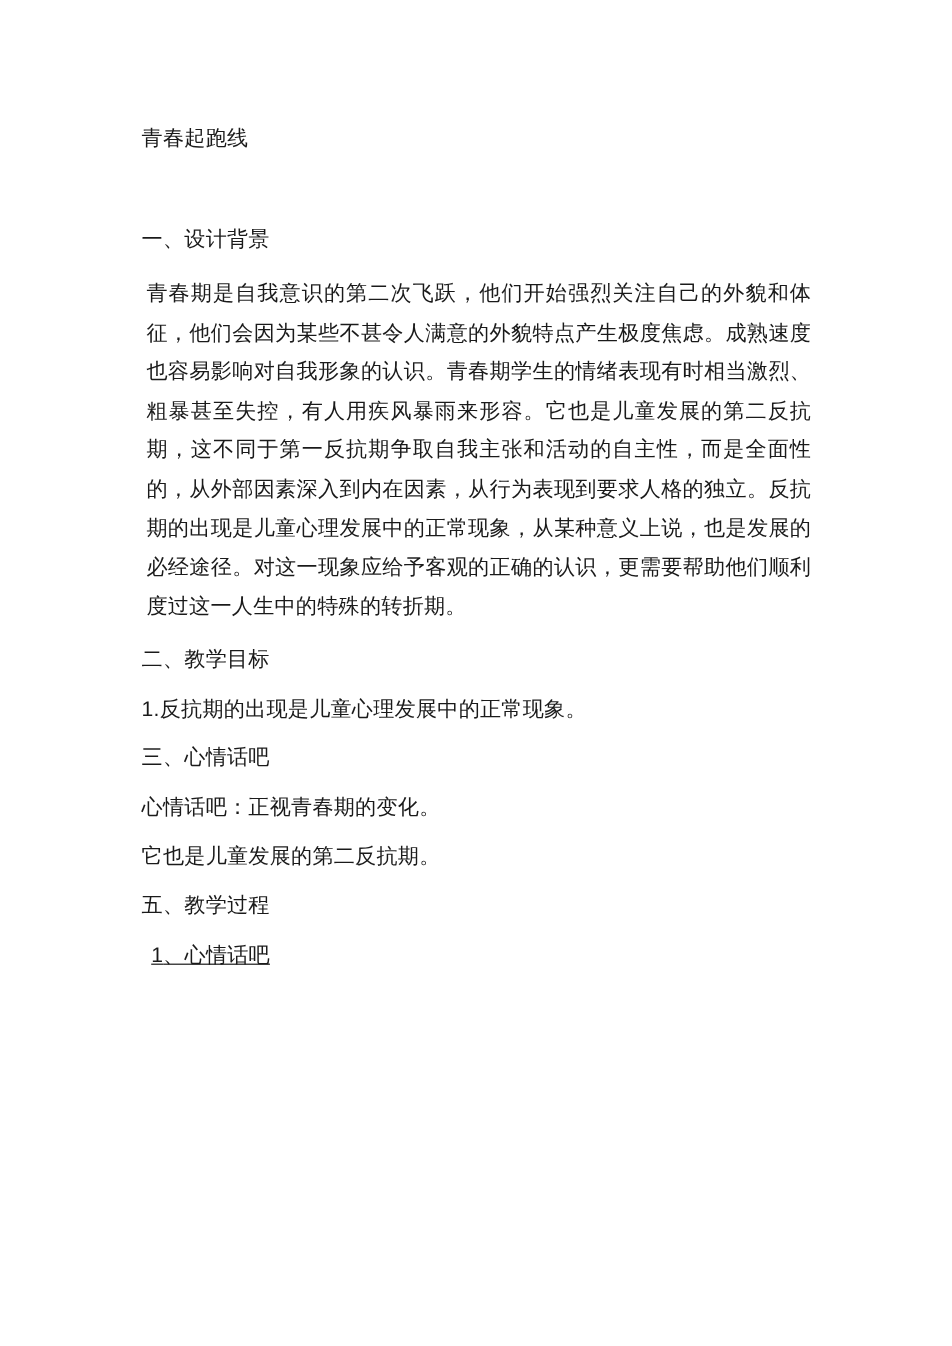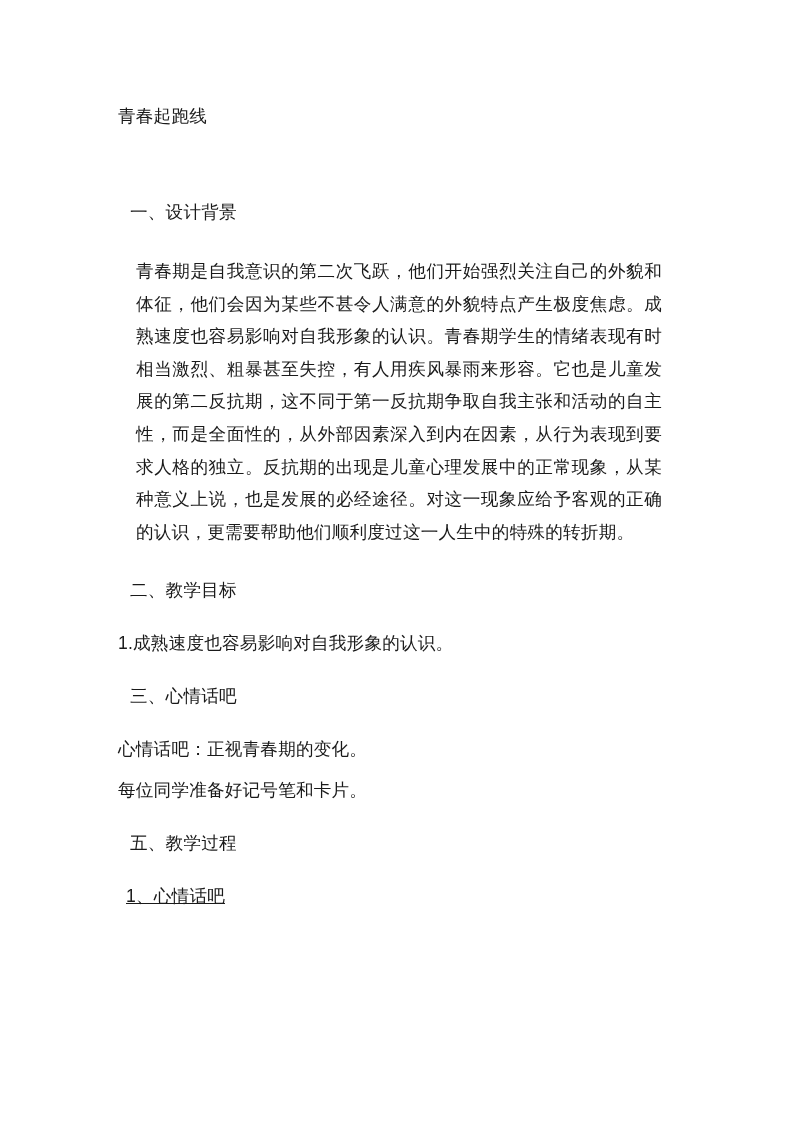--- a/index.html
+++ b/index.html
@@ -33,29 +33,29 @@
       margin: 0;
       height: 32px;
       line-height: 32px;
       font-weight: normal;
       font-size: 17.6px;
     }
     .spacer-title {
       height: 52px;
     }
     .heading {
-      margin: 12px;
+      margin: 0;
       height: 33px;
       line-height: 33px;
       font-weight: normal;
       font-size: 17.6px;
       padding-bottom: 8px;
     }
     .para {
-      margin: 18px;
+      margin: 4px;
       line-height: 32.6px;
       text-align: justify;
       text-align-last: left;
       padding-bottom: 8px;
     }
     .item {
       margin: 0;
       height: 33px;
       line-height: 33px;
       padding-bottom: 8px;
@@ -86,31 +86,31 @@
     <div class="spacer-title"></div>
 
     <section>
       <h2 class="heading">一、设计背景</h2>
       <p class="para">青春期是自我意识的第二次飞跃，他们开始强烈关注自己的外貌和体征，他们会因为某些不甚令人满意的外貌特点产生极度焦虑。成熟速度也容易影响对自我形象的认识。青春期学生的情绪表现有时相当激烈、粗暴甚至失控，有人用疾风暴雨来形容。它也是儿童发展的第二反抗期，这不同于第一反抗期争取自我主张和活动的自主性，而是全面性的，从外部因素深入到内在因素，从行为表现到要求人格的独立。反抗期的出现是儿童心理发展中的正常现象，从某种意义上说，也是发展的必经途径。对这一现象应给予客观的正确的认识，更需要帮助他们顺利度过这一人生中的特殊的转折期。</p>
     </section>
 
     <section>
       <h2 class="heading">二、教学目标</h2>
       <p class="item">
-        <span class="num">1.</span><span>成熟速度也容易影响对自我形象的认识。</span>
+        <span class="num">1.</span><span>反抗期的出现是儿童心理发展中的正常现象。</span>
       </p>
     </section>
 
     <section>
       <h2 class="heading">三、心情话吧</h2>
       <p class="item">心情话吧：正视青春期的变化。</p>
     </section>
 
     <section>
-      <p class="item">每位同学准备好记号笔和卡片。</p>
+      <p class="item">它也是儿童发展的第二反抗期。</p>
     </section>
 
     <section>
       <h2 class="heading">五、教学过程</h2>
       <p class="subitem">
         <span class="num">1</span><span>、心情话吧</span>
       </p>
     </section>
 
   </div>

